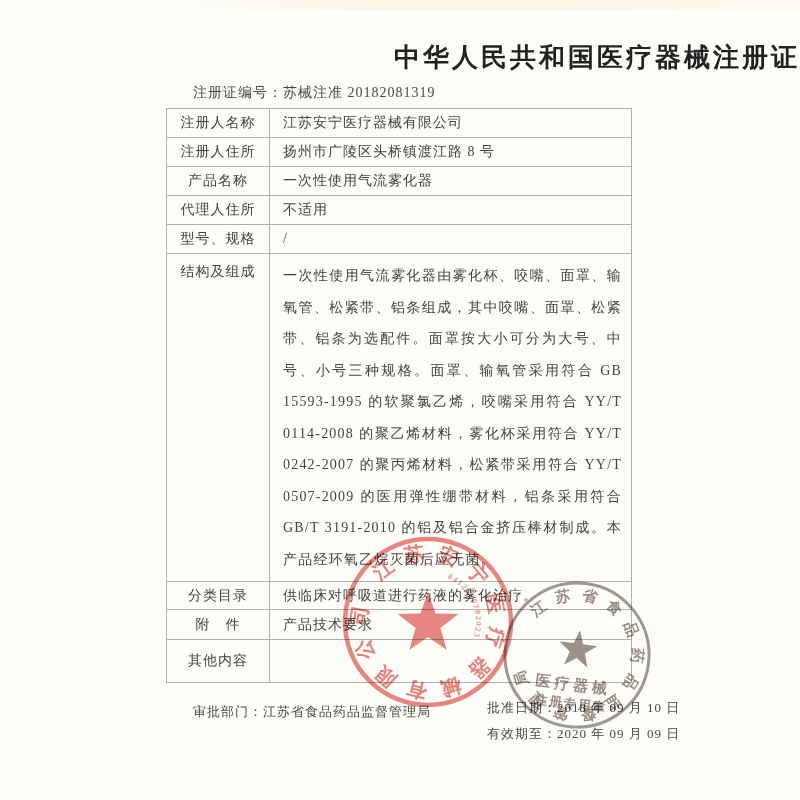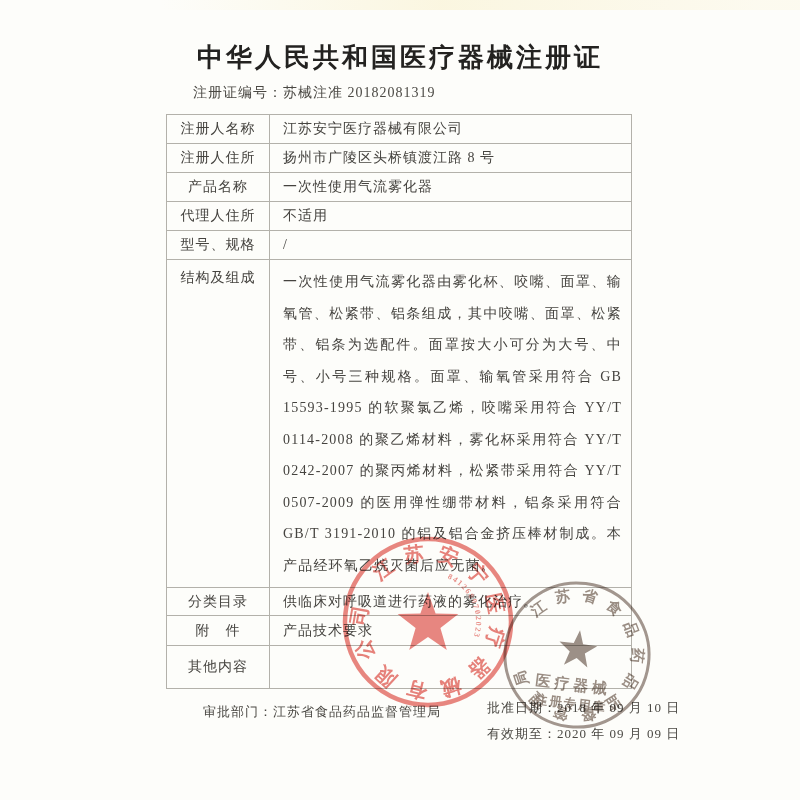--- a/index.html
+++ b/index.html
@@ -8,48 +8,48 @@
     background:#fdfdfa;
     font-family:"Liberation Serif","DejaVu Serif",serif;
     color:#44423e;
   }
   .top-tint{
     position:absolute;left:0;top:0;width:800px;height:10px;
     background:linear-gradient(to right, rgba(251,247,228,0) 20%, rgba(250,245,220,.85) 55%, rgba(252,248,232,.6) 95%);
   }
   .title{
     position:absolute;left:0;top:40px;width:800px;
-    text-align:center;font-size:26px;font-weight:bold;color:#232220;
+    text-align:right;font-size:26px;font-weight:bold;color:#232220;
     letter-spacing:3px;
   }
   .regline{
     position:absolute;left:193px;top:84px;font-size:14px;color:#4a4843;
     letter-spacing:1px;
   }
   table.cert{
-    position:absolute;left:166px;top:114px;width:466px;
+    position:absolute;left:166px;top:108px;width:466px;
     border-collapse:collapse;table-layout:fixed;
   }
   table.cert td{
     border:1px solid #b3b1aa;
     font-size:14px;color:#45433f;
     vertical-align:middle;
     letter-spacing:1px;
   }
   td.lbl{width:96px;text-align:center;padding:2px 3px;}
   td.val{padding:2px 8px 2px 13px;}
   tr.h29{height:29px;} tr.h30{height:30px;} tr.h28{height:28px;}
   tr.h43{height:43px;} tr.h38{height:38px;}
   td.val.long{
     line-height:31.5px;padding:6px 9px 6px 13px;
     text-align:justify;letter-spacing:1.2px;
   }
   td.lbl.top{vertical-align:top;padding-top:9px;margin-left:34px;}
   .footer-approval{
-    position:absolute;left:203px;top:703px;font-size:13px;color:#4a4843;letter-spacing:1px;
+    position:absolute;left:193px;top:703px;font-size:13px;color:#4a4843;letter-spacing:1px;
   }
   .footer-date1{
     position:absolute;left:487px;top:699px;font-size:13px;color:#4a4843;letter-spacing:1px;
   }
   .footer-date2{
     position:absolute;left:487px;top:725px;font-size:13px;color:#4a4843;letter-spacing:1px;
   }
   .stamp{position:absolute;mix-blend-mode:multiply;pointer-events:none;}
   #stamp-company{left:326px;top:520px;opacity:.82;}
   #stamp-authority{left:492px;top:570px;opacity:.8;transform:rotate(7deg);}

